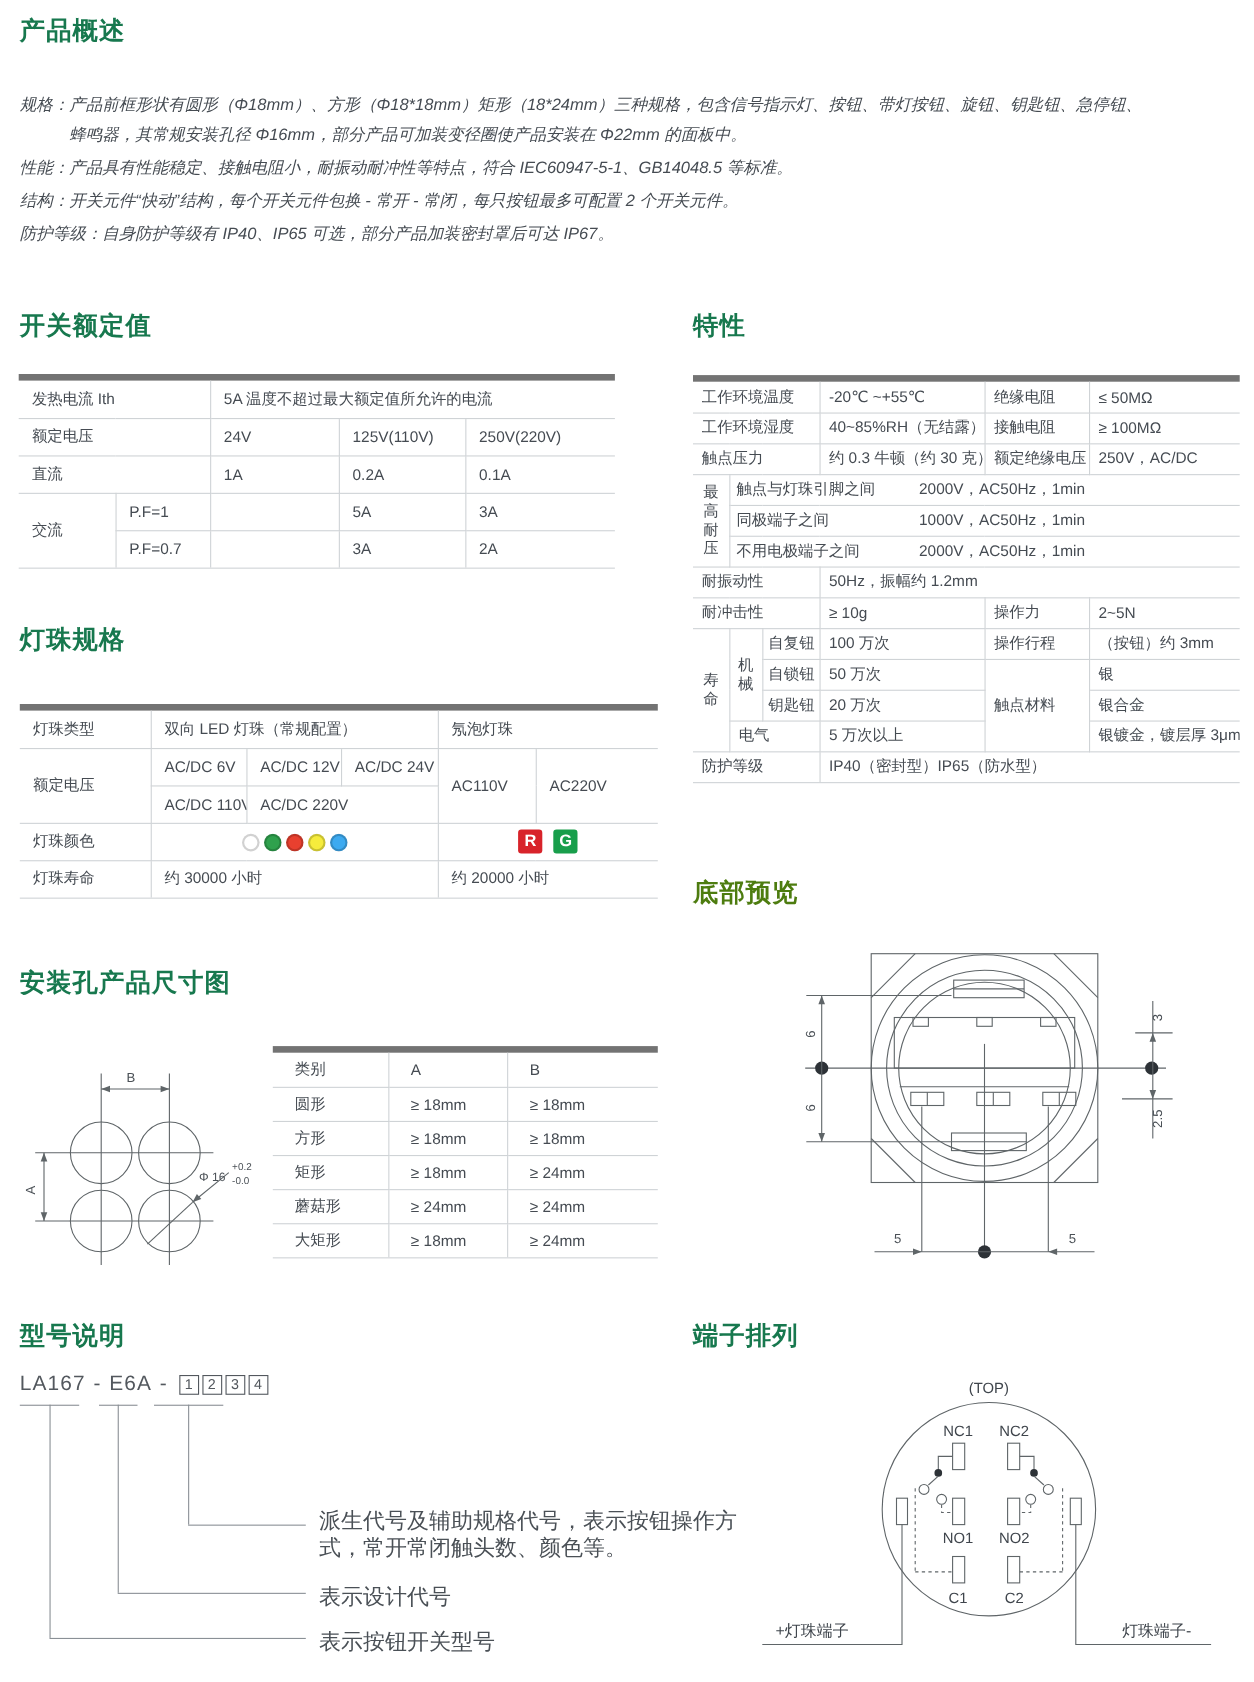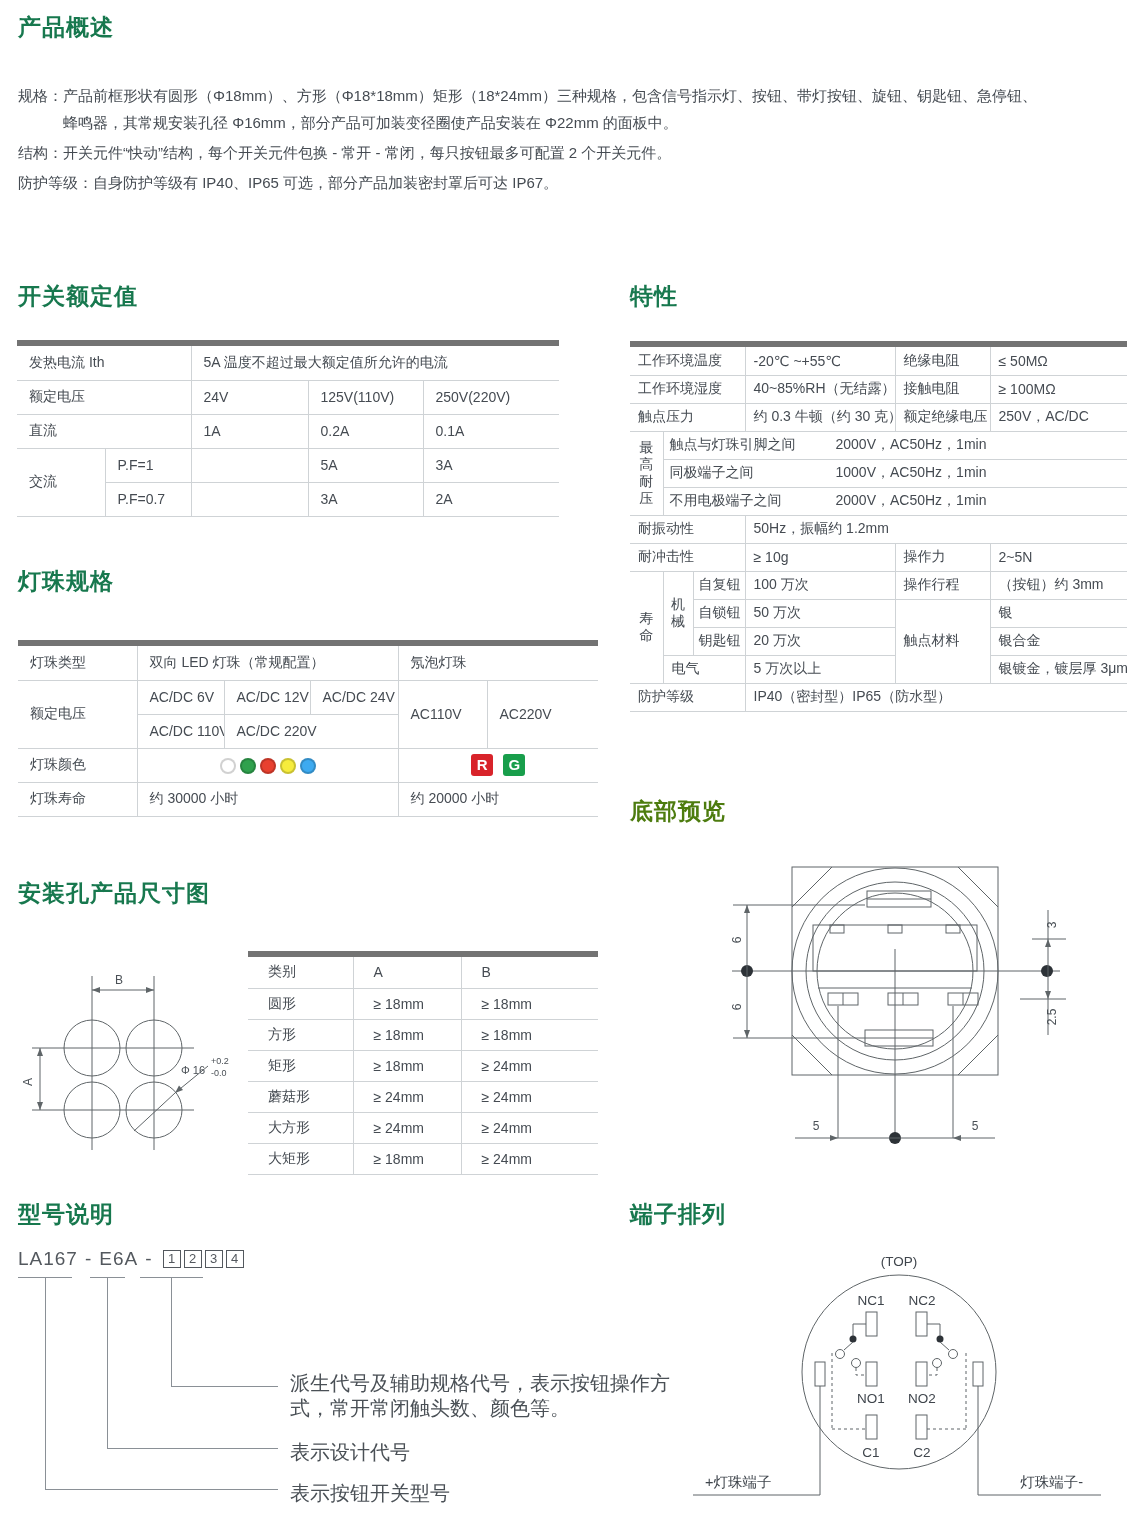--- a/index.html
+++ b/index.html
@@ -1,21 +1,21 @@
 <!DOCTYPE html>
 <html><head>
 <meta charset="utf-8">
 <style>
   html,body{margin:0;padding:0;background:#fff;}
   .page{position:relative;width:1140px;height:1529px;background:#fff;overflow:hidden;
         font-family:"Liberation Sans","DejaVu Sans",sans-serif;color:#454b52;}
   .sec-title{position:absolute;margin:0;font-size:23px;font-weight:bold;color:#17784e;letter-spacing:1px;}
   
   .ov{position:absolute;left:18px;top:82px;width:1110px;font-size:15px;}
-  .ov-row{display:flex;line-height:27px;margin-bottom:3px;}
+  .ov-row{display:flex;line-height:27px;margin-bottom:3px;font-style:italic;}
   .ov-label{white-space:nowrap;flex:none;}
   
   .tblwrap{position:absolute;border-top:6px solid #737373;border-bottom:1px solid #cfd3d6;}
   .tblwrap table{width:100%;border-collapse:collapse;border-style:hidden;table-layout:fixed;
                  font-size:14px;color:#454b52;}
   .tblwrap td{border:1px solid #cfd3d6;padding:0 4px 0 12px;white-space:nowrap;overflow:hidden;}
   .t-ratings tr{height:34px;}
   .t-char tr{height:28px;}
   .t-char td{padding-left:8px;}
   .t-lamp tr{height:34px;}
@@ -59,20 +59,24 @@
   <h2 class="sec-title" style="left: 18px; top: 12px; color: rgb(23, 120, 78);">产品概述</h2>
   <div class="ov">
     <div class="ov-row">
       <span class="ov-label">规格：</span>
       <div>
         <div>产品前框形状有圆形（Φ18mm）、方形（Φ18*18mm）矩形（18*24mm）三种规格，包含信号指示灯、按钮、带灯按钮、旋钮、钥匙钮、急停钮、</div>
         <div>蜂鸣器，其常规安装孔径 Φ16mm，部分产品可加装变径圈使产品安装在 Φ22mm 的面板中。</div>
       </div>
     </div>
     <div class="ov-row">
+      <span class="ov-label">性能：</span>
+      <div>产品具有性能稳定、接触电阻小，耐振动耐冲性等特点，符合 IEC60947-5-1、GB14048.5 等标准。</div>
+    </div>
+    <div class="ov-row">
       <span class="ov-label">结构：</span>
       <div>开关元件“快动”结构，每个开关元件包换 - 常开 - 常闭，每只按钮最多可配置 2 个开关元件。</div>
     </div>
     <div class="ov-row">
       <span class="ov-label">防护等级：</span>
       <div>自身防护等级有 IP40、IP65 可选，部分产品加装密封罩后可达 IP67。</div>
     </div>
   </div>
 
   <h2 class="sec-title" style="left: 18px; top: 281px; color: rgb(23, 120, 78);">开关额定值</h2>
@@ -364,25 +368,20 @@
         <td>≥ 18mm</td>
         <td>≥ 18mm</td>
       </tr>
       <tr>
         <td>矩形</td>
         <td>≥ 18mm</td>
         <td>≥ 24mm</td>
       </tr>
       <tr>
         <td>蘑菇形</td>
-        <td>≥ 24mm</td>
-        <td>≥ 24mm</td>
-      </tr>
-      <tr>
-        <td>大方形</td>
         <td>≥ 24mm</td>
         <td>≥ 24mm</td>
       </tr>
       <tr>
         <td>大矩形</td>
         <td>≥ 18mm</td>
         <td>≥ 24mm</td>
       </tr>
     </tbody>
       </table>

